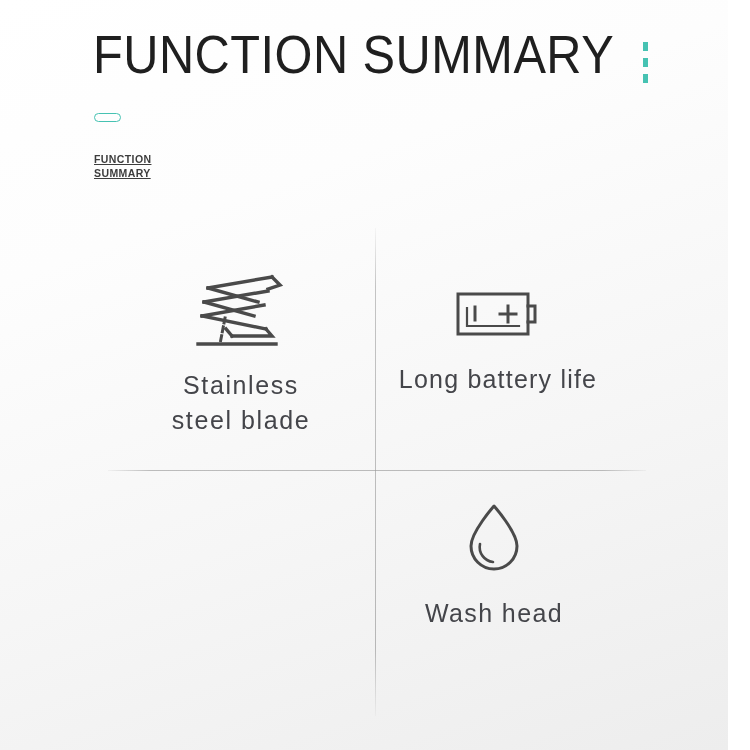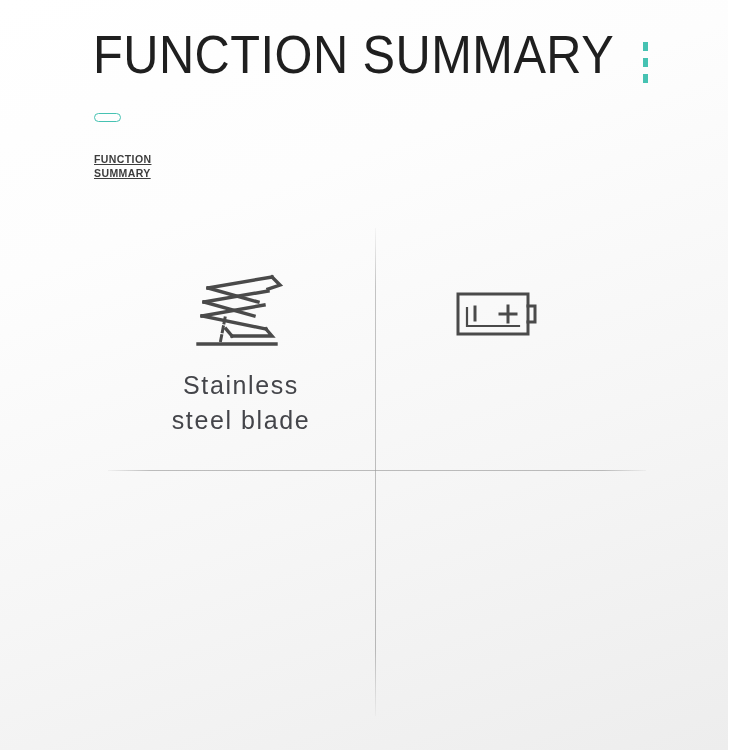--- a/index.html
+++ b/index.html
@@ -196,18 +196,28 @@
           <rect x="3" y="8" width="70" height="40"></rect>
           <path d="M73 20 L80 20 L80 36 L73 36"></path>
 
           <path d="M20 21 L20 34"></path>
           <path d="M12 22 L12 40 L64 40" stroke-width="2.2"></path>
 
           <path d="M45 28 L61 28"></path>
           <path d="M53 20 L53 36"></path>
         </svg>
       </span>
+      <span class="feature-label">Long battery life</span>
     </div>
 
 
+    <div class="feature-cell" id="cell-wash">
+      <span class="feature-icon">
+        <svg width="62" height="76" viewBox="0 0 62 76" fill="none" stroke="#4a4a4a" stroke-width="3" stroke-linecap="round" stroke-linejoin="round">
+          <path d="M31 6 C31 6 8 32 8 46 A23 23 0 0 0 54 46 C54 32 31 6 31 6 Z"></path>
+          <path d="M17 44 A15 15 0 0 0 30 62" stroke-width="2.6"></path>
+        </svg>
+      </span>
+      <span class="feature-label">Wash head</span>
+    </div>
 
   </div>
 </div>
 
 </body></html>

